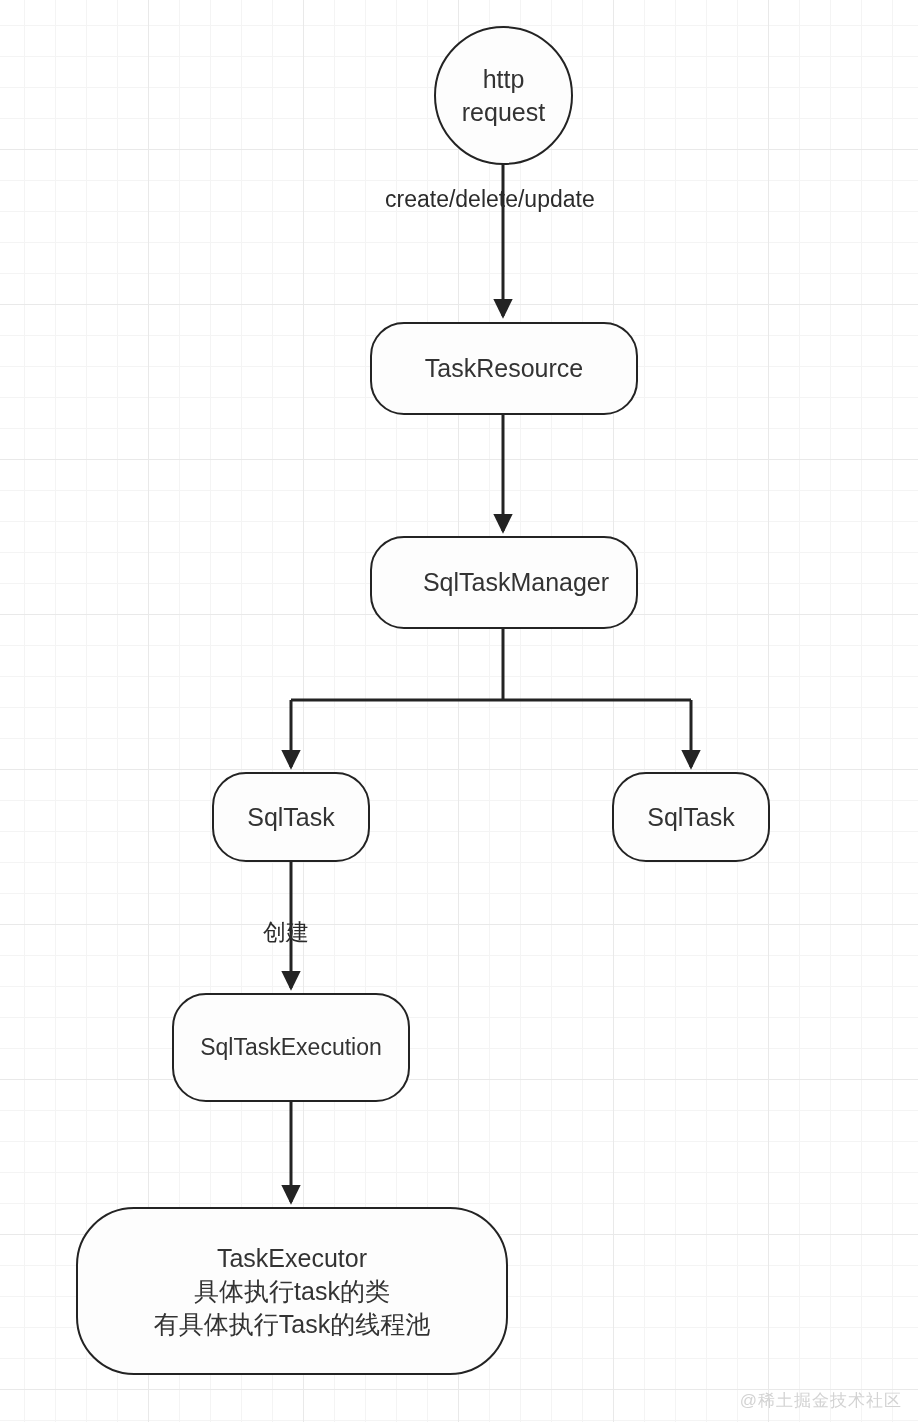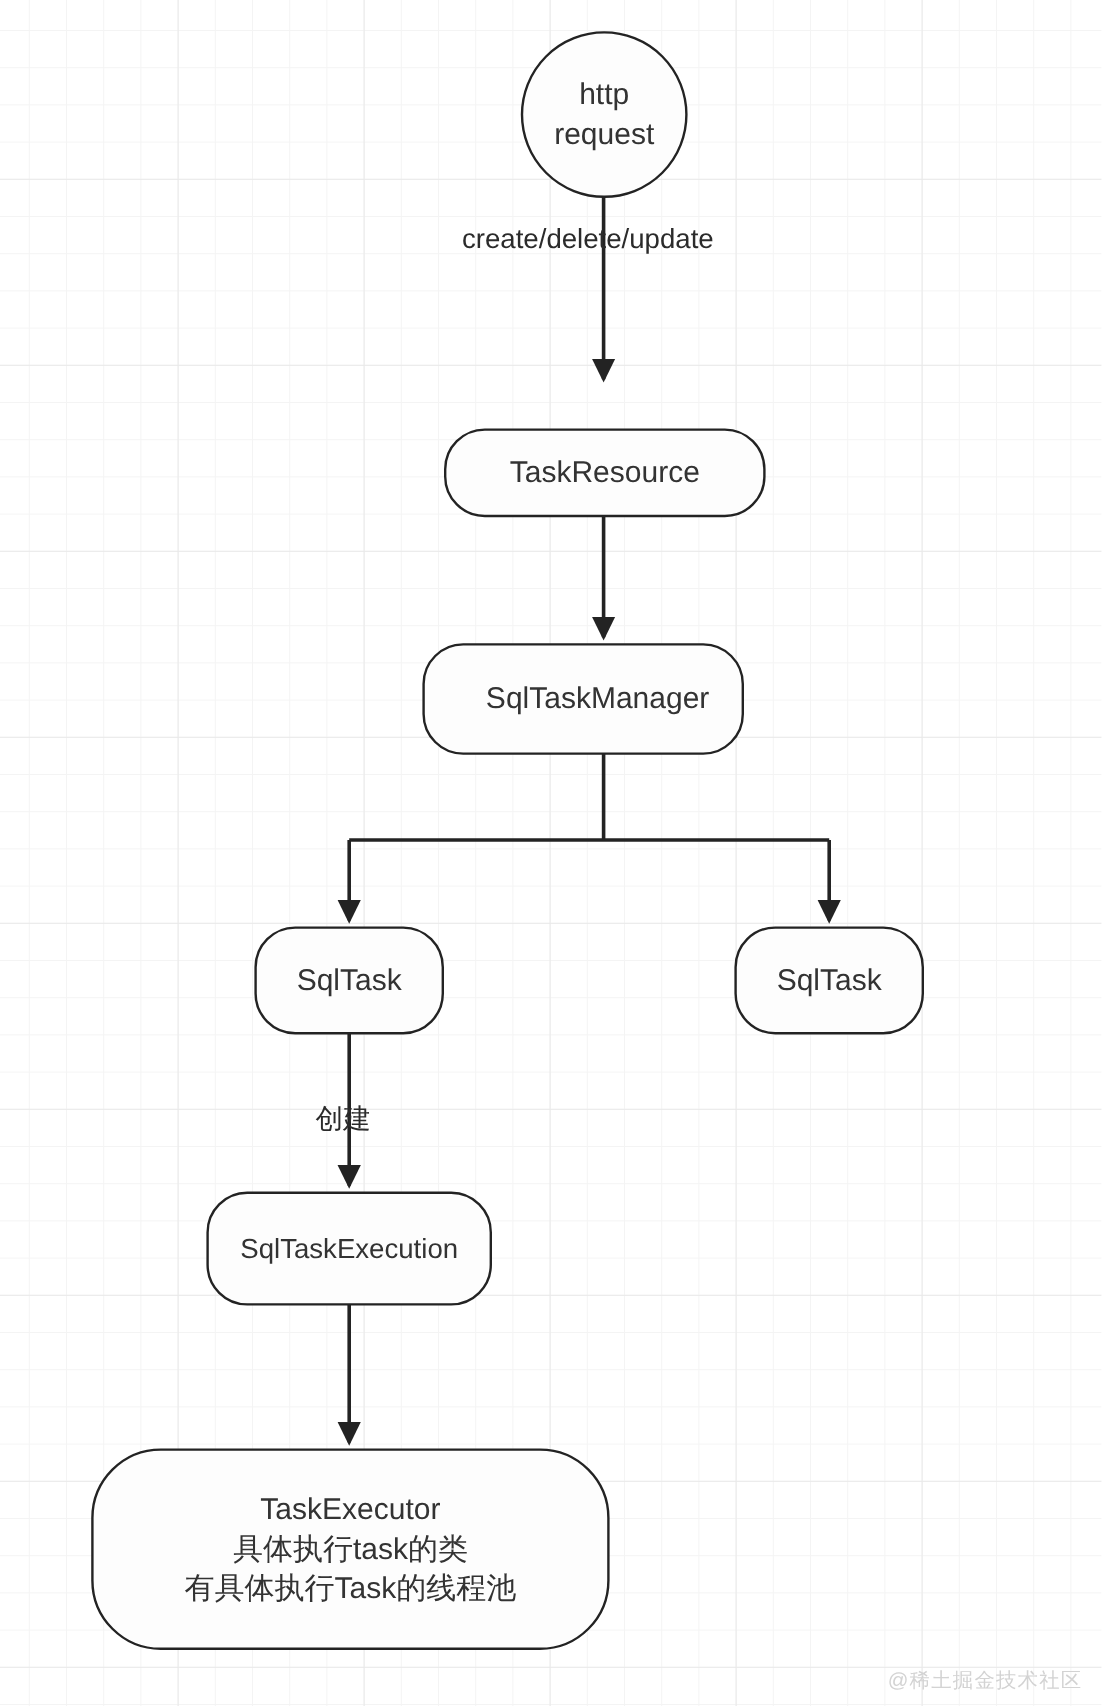--- a/index.html
+++ b/index.html
@@ -111,37 +111,37 @@
     <line x1="291" y1="861" x2="291" y2="988" stroke="#232323" stroke-width="3" marker-end="url(#arrow)"></line>
 
     <line x1="291" y1="1087" x2="291" y2="1202" stroke="#232323" stroke-width="3" marker-end="url(#arrow)"></line>
   </svg>
 
   <div class="node circle" style="left:434px; top:26px; width:139px; height:139px;">
     <span class="label-stack">http
 request</span>
   </div>
 
-  <div class="node rounded" style="left:370px; top:322px; width:268px; height:74px;margin-top:35px;">
+  <div class="node rounded" style="left:370px; top:322px; width:268px; height:93px;">
     <span class="label-stack">TaskResource</span>
   </div>
 
-  <div class="node rounded" style="left:352px; top:536px; width:268px; height:93px;padding-left:24px;">
+  <div class="node rounded" style="left:370px; top:536px; width:268px; height:93px;padding-left:24px;">
     <span class="label-stack">SqlTaskManager</span>
   </div>
 
   <div class="node rounded" style="left:212px; top:772px; width:158px; height:90px;">
     <span class="label-stack">SqlTask</span>
   </div>
 
   <div class="node rounded" style="left:612px; top:772px; width:158px; height:90px;">
     <span class="label-stack">SqlTask</span>
   </div>
 
-  <div class="node rounded" style="left:172px; top:993px; width:238px; height:95px; font-size:23px;">
+  <div class="node rounded" style="left:172px; top:993px; width:238px; height:109px; font-size:23px;">
     <span class="label-stack">SqlTaskExecution</span>
   </div>
 
   <div class="node rounded-lg" style="left:76px; top:1207px; width:432px; height:168px;">
     <span class="label-stack">TaskExecutor
 具体执行task的类
 有具体执行Task的线程池</span>
   </div>
 
   <div class="edge-label" style="left:385px; top:186px;">create/delete/update</div>

